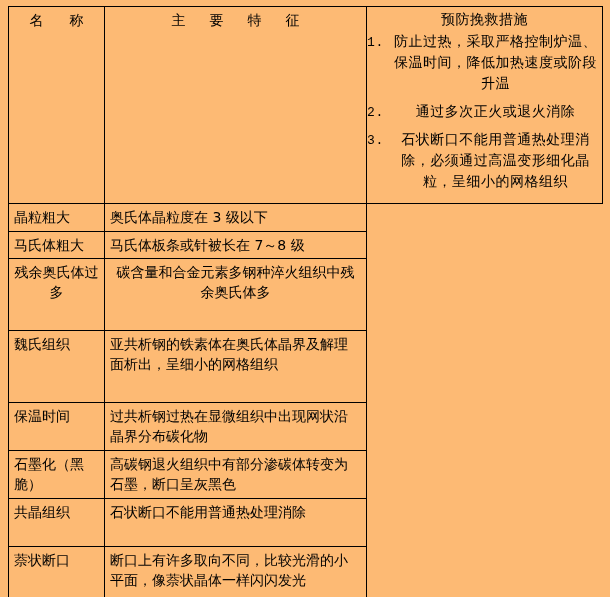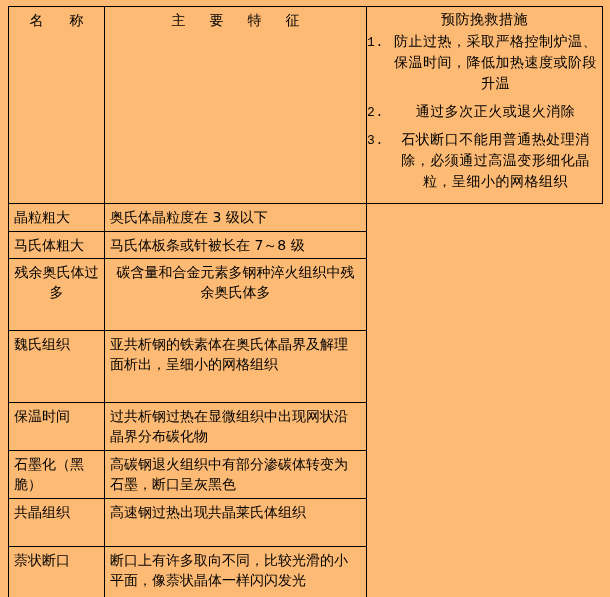--- a/index.html
+++ b/index.html
@@ -137,21 +137,21 @@
       <tr style="height:48px;">
         <td class="cell-name vcent">保温时间</td>
         <td class="cell-feature">过共析钢过热在显微组织中出现网状沿晶界分布碳化物</td>
       </tr>
       <tr style="height:48px;">
         <td class="cell-name">石墨化（黑脆）</td>
         <td class="cell-feature">高碳钢退火组织中有部分渗碳体转变为石墨，断口呈灰黑色</td>
       </tr>
       <tr style="height:48px;">
         <td class="cell-name vcent">共晶组织</td>
-        <td class="cell-feature">高速钢过热出现共晶莱氏体组织</td>
+        <td class="cell-feature">石状断口不能用普通热处理消除</td>
       </tr>
       <tr style="height:72px;">
         <td class="cell-name vcent">萘状断口</td>
         <td class="cell-feature">断口上有许多取向不同，比较光滑的小平面，像萘状晶体一样闪闪发光</td>
       </tr>
 
     </tbody>
   </table>
 </div>
 

